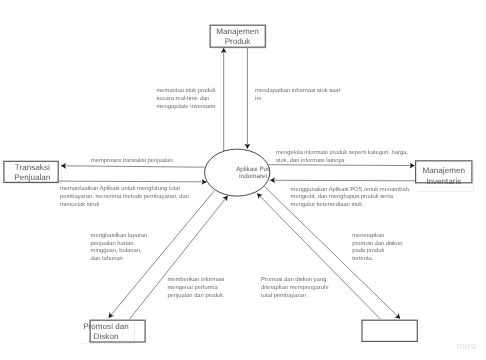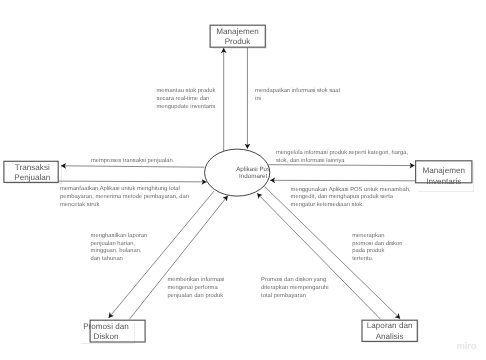--- a/index.html
+++ b/index.html
@@ -68,24 +68,20 @@
 Penjualan</span>
   </div>
   <div class="node ext" style="left:415px;top:160.2px;width:57.5px;height:31px;">
     <span>Manajemen
 Inventaris</span>
   </div>
   <div class="node ext" style="left:78px;top:319.6px;width:56px;height:23px;">
     <span>Promosi dan
 Diskon</span>
   </div>
-  <div class="node ext" style="left:361.4px;top:319.6px;width:56.5px;height:22.4px;">
-    <span>Laporan dan
-Analisis</span>
-  </div>
 
   <div class="elabel" style="left:156.5px;top:88.2px;">memantau stok produk
 secara real-time dan
 mengupdate inventaris</div>
   <div class="elabel" style="left:255.1px;top:88.2px;">mendapatkan informasi stok saat
 ini</div>
   <div class="elabel" style="left:90.9px;top:157.8px;">memproses transaksi penjualan.</div>
   <div class="elabel" style="left:60.0px;top:186.2px;">memanfaatkan Aplikasi untuk menghitung total
 pembayaran, menerima metode pembayaran, dan
 mencetak struk</div>

